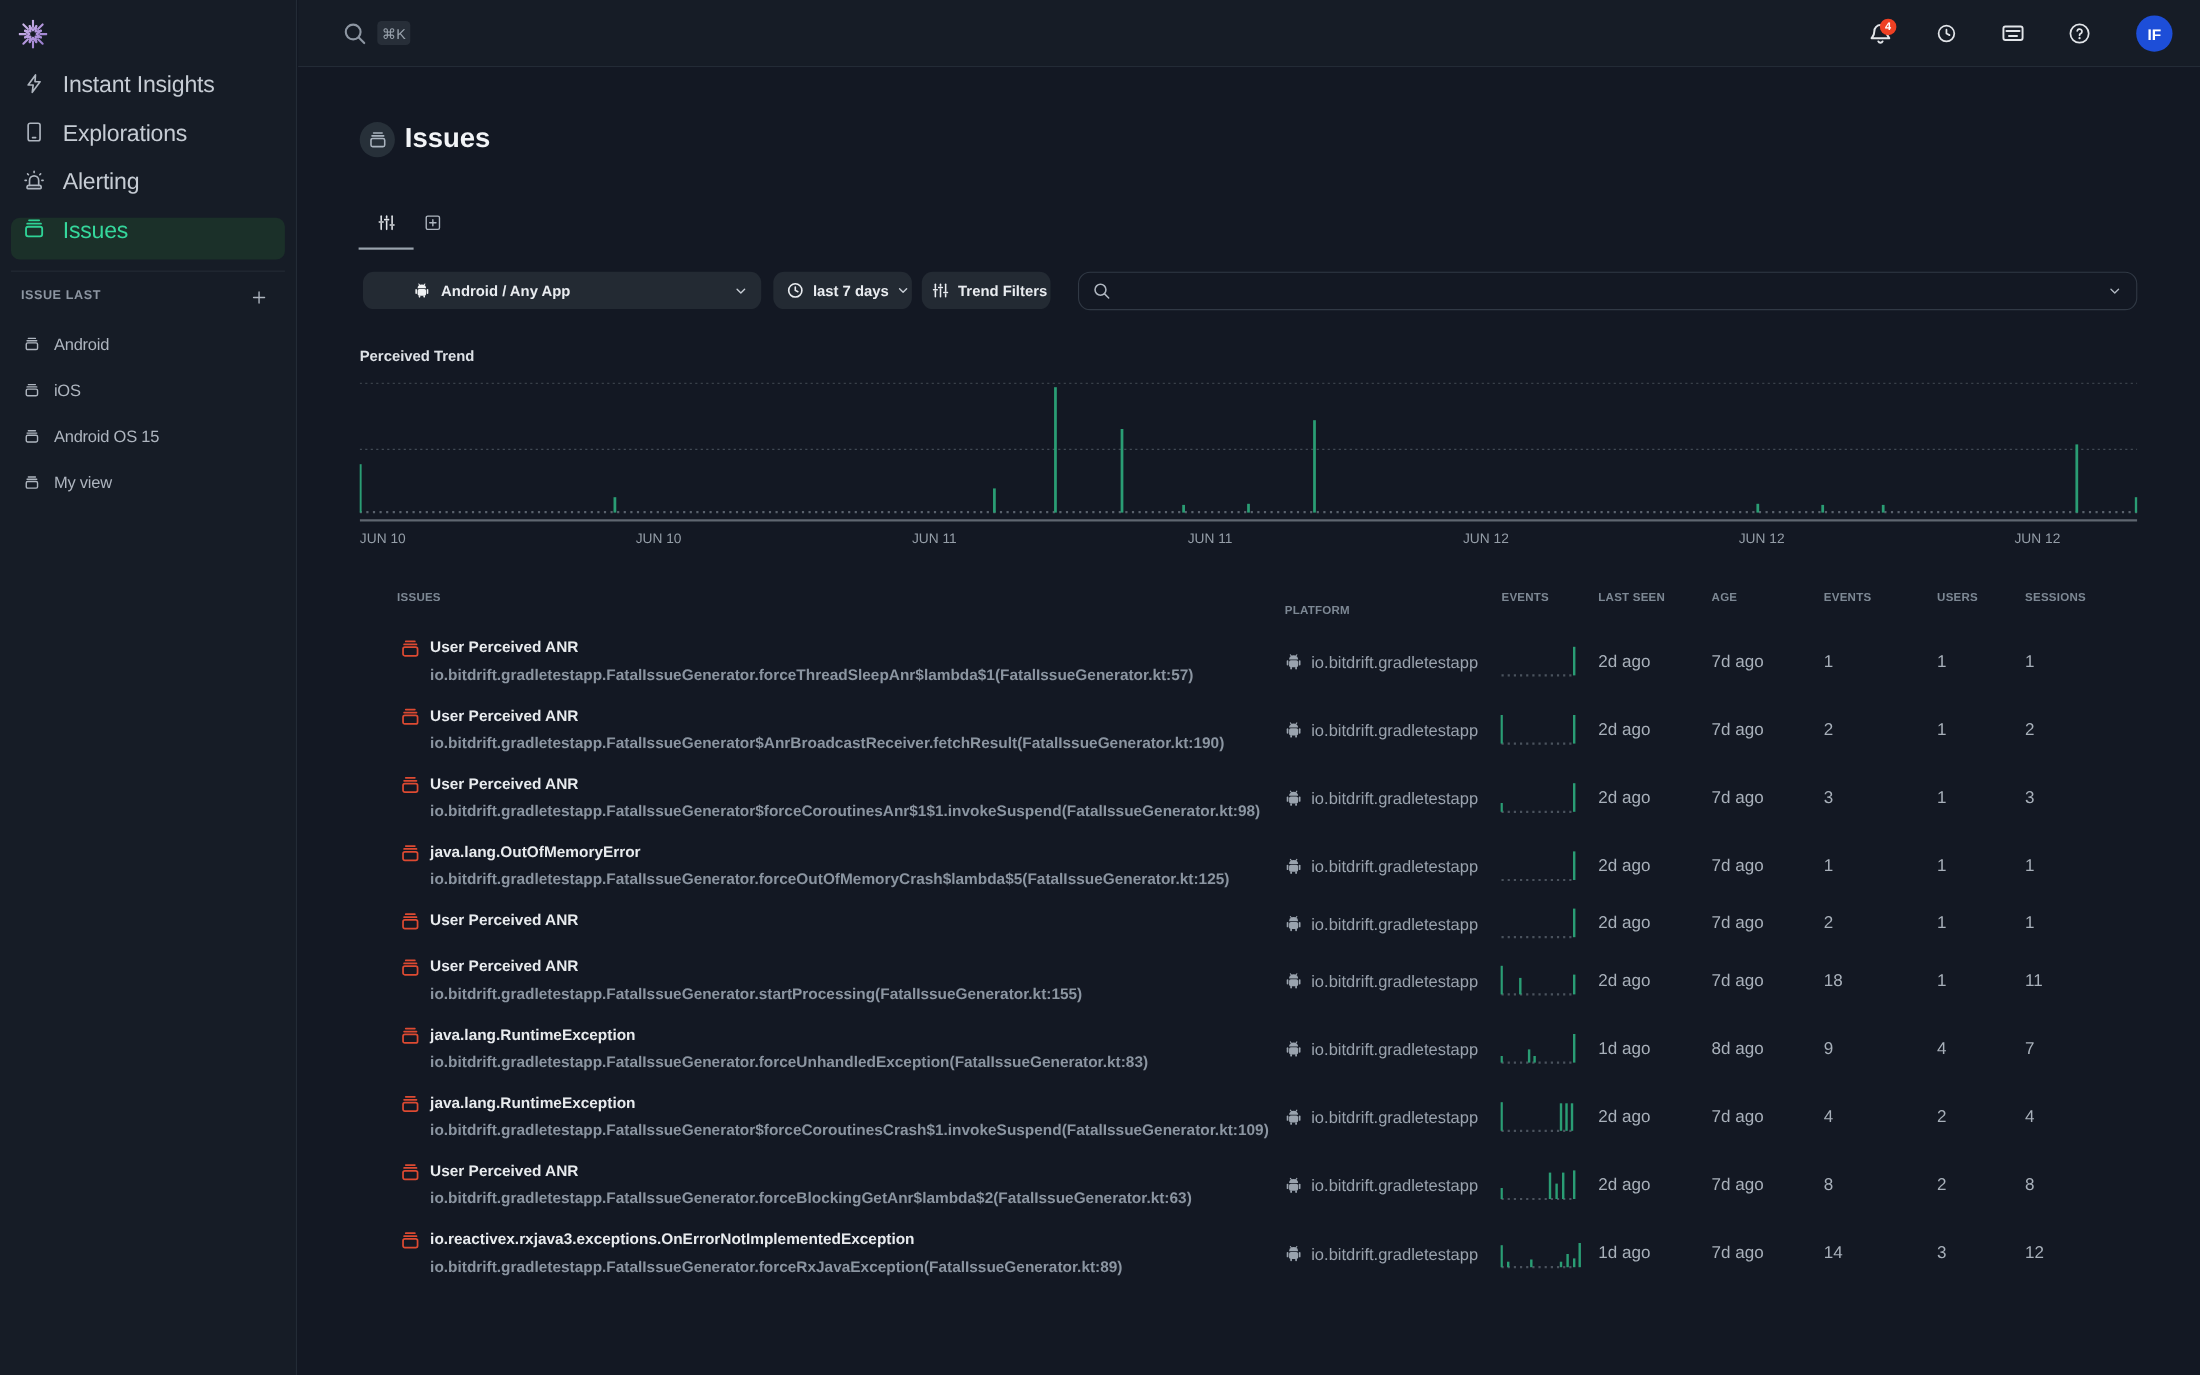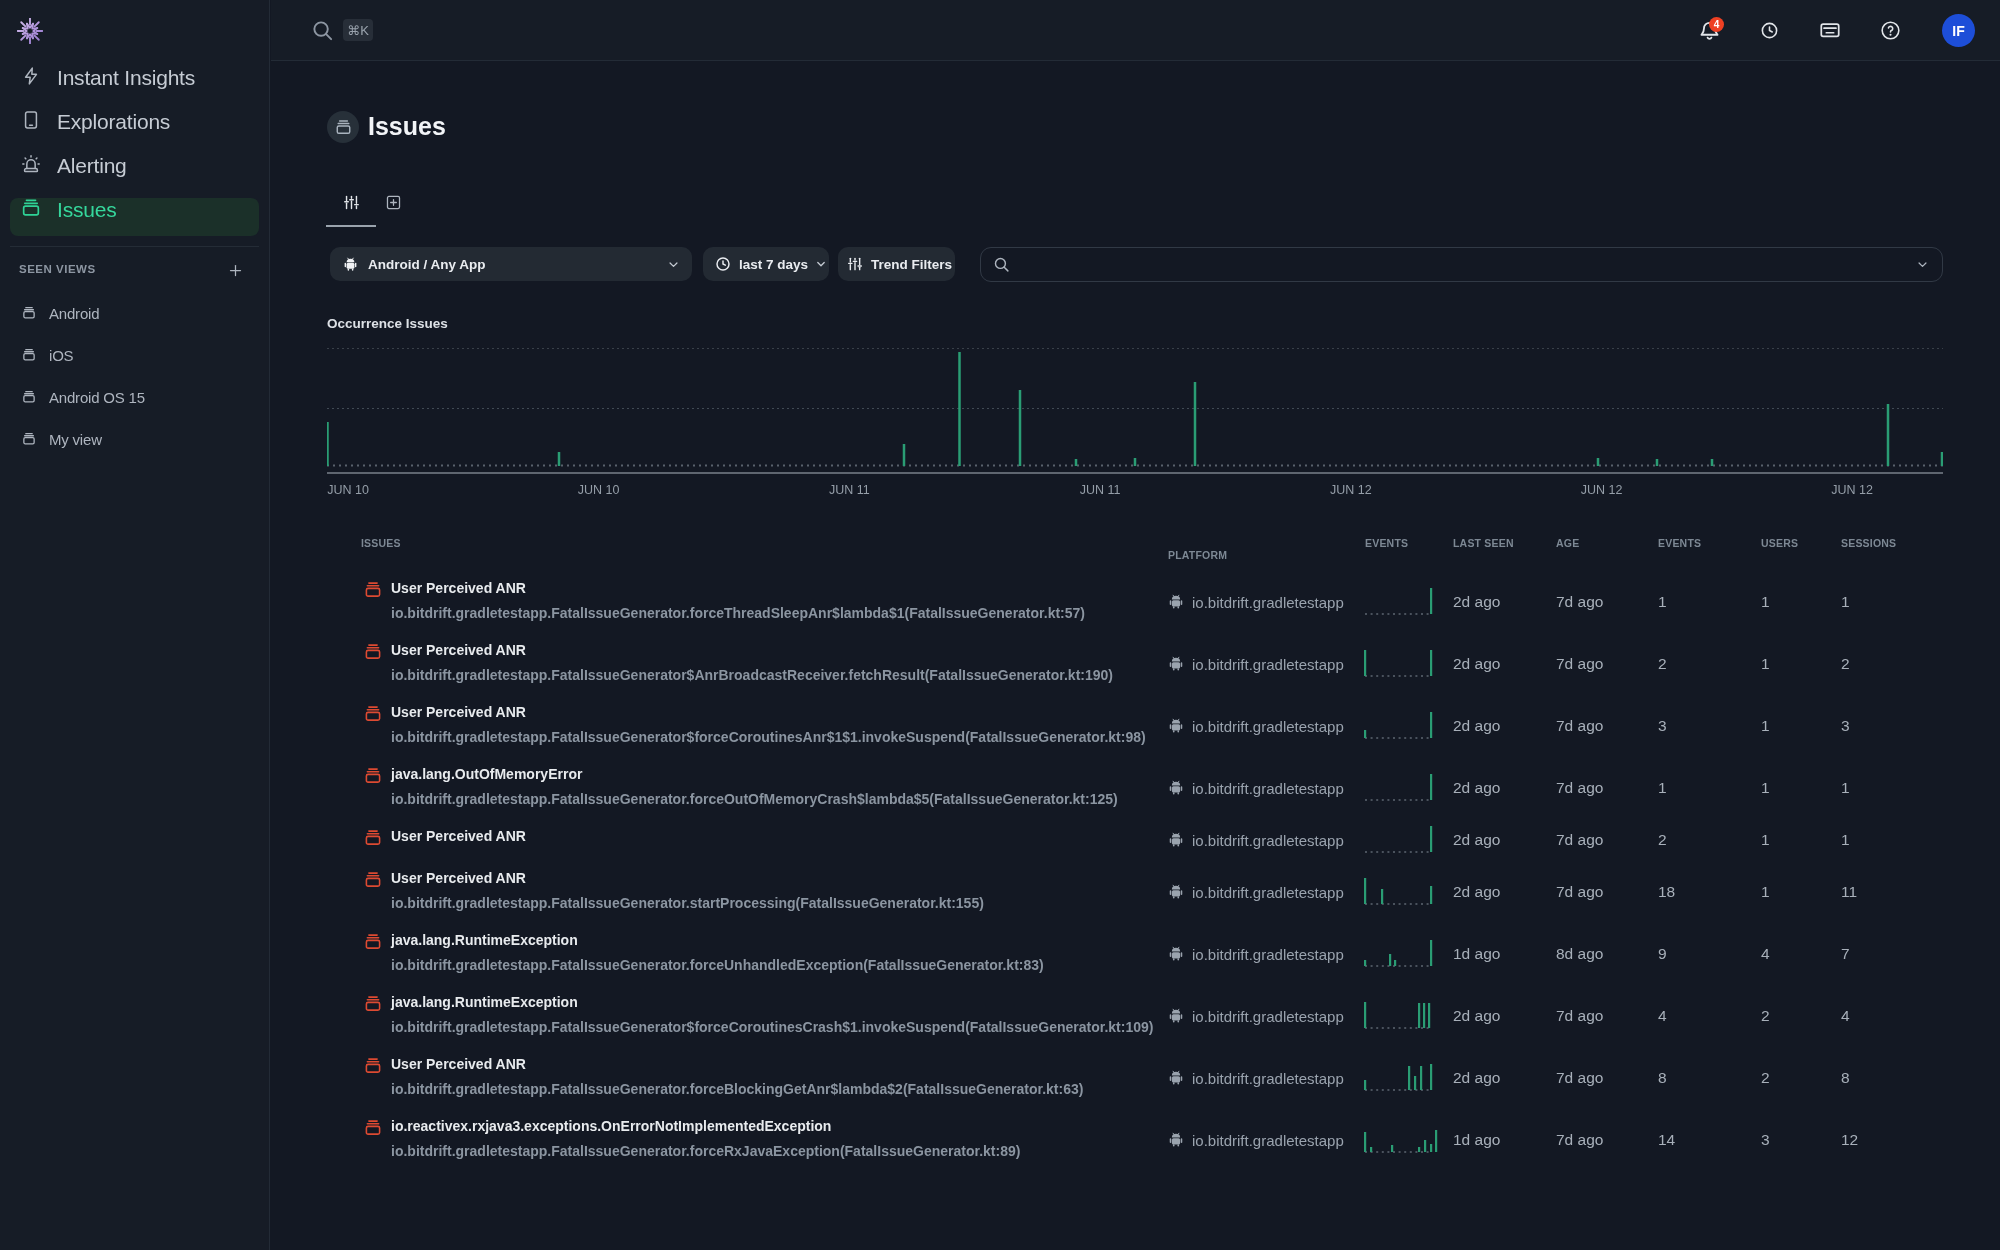--- a/index.html
+++ b/index.html
@@ -65,21 +65,21 @@
             <path d="M2.2 12 h1.3"></path>
             <path d="M20.5 12 h1.3"></path>
           </g>
         </svg></span>Alerting</div>
 <div class="abs navitem sel" style="top:198px;"><span class="ic"><svg width="20" height="20" viewBox="0 0 24 24" fill="none" style="">
           <rect x="3.2" y="9.8" width="17.6" height="10.4" rx="2.2" stroke="#2fd396" stroke-width="2"></rect>
           <line x1="6.5" y1="2.8" x2="17.5" y2="2.8" stroke="#2fd396" stroke-width="2" stroke-linecap="round"></line>
           <line x1="4.5" y1="6.4" x2="19.5" y2="6.4" stroke="#2fd396" stroke-width="2" stroke-linecap="round"></line>
         </svg></span>Issues</div>
 <div class="abs" style="left:10px;top:246px;width:249px;height:1px;background:#242c36;"></div>
-<div class="abs" style="left:19px;top:263px;color:#8d96a2;font-size:11.5px;font-weight:bold;letter-spacing:.5px;">SEEN VIEWS</div>
+<div class="abs" style="left:19px;top:263px;color:#8d96a2;font-size:11.5px;font-weight:bold;letter-spacing:.5px;">ISSUE LAST</div>
 <div class="abs" style="left:228px;top:263px;"><svg width="15" height="15" viewBox="0 0 24 24" fill="none" style="">
         <line x1="12" y1="4" x2="12" y2="20" stroke="#aeb5bf" stroke-width="2" stroke-linecap="round"></line>
         <line x1="4" y1="12" x2="20" y2="12" stroke="#aeb5bf" stroke-width="2" stroke-linecap="round"></line>
       </svg></div>
 <div class="abs ivitem" style="top:298px;"><span class="ic"><svg width="14" height="14" viewBox="0 0 24 24" fill="none" style="">
           <rect x="3.2" y="9.8" width="17.6" height="10.4" rx="2.2" stroke="#aeb5bf" stroke-width="2.2"></rect>
           <line x1="6.5" y1="2.8" x2="17.5" y2="2.8" stroke="#aeb5bf" stroke-width="2.2" stroke-linecap="round"></line>
           <line x1="4.5" y1="6.4" x2="19.5" y2="6.4" stroke="#aeb5bf" stroke-width="2.2" stroke-linecap="round"></line>
         </svg></span>Android</div>
 <div class="abs ivitem" style="top:340px;"><span class="ic"><svg width="14" height="14" viewBox="0 0 24 24" fill="none" style="">
@@ -144,21 +144,21 @@
         <line x1="19" y1="17" x2="19" y2="20.5"></line>
         <line x1="16.5" y1="15" x2="21.5" y2="15"></line>
       </g>
     </svg></div>
 <div class="abs" style="left:385px;top:194px;"><svg width="17" height="17" viewBox="0 0 24 24" fill="none" style="">
       <rect x="3.5" y="3.5" width="17" height="17" rx="2" stroke="#aeb5bf" stroke-width="1.8"></rect>
       <line x1="12" y1="8" x2="12" y2="16" stroke="#aeb5bf" stroke-width="1.8" stroke-linecap="round"></line>
       <line x1="8" y1="12" x2="16" y2="12" stroke="#aeb5bf" stroke-width="1.8" stroke-linecap="round"></line>
     </svg></div>
 <div class="abs" style="left:326px;top:225px;width:50px;height:2px;background:#9aa3ad;"></div>
-<div class="abs pill" style="left:330px;width:362px;">
+<div class="abs pill" style="left:330px;width:362px;padding-left:33px;">
     <span style="margin-left:13px;display:flex;">
       <svg width="15" height="15" viewBox="0 0 24 24" fill="none" style="">
         <g fill="#f0f2f4">
           <path d="M5.8 8.2 a6.2 5.6 0 0 1 12.4 0 Z"></path>
           <rect x="5.8" y="9.2" width="12.4" height="9.6" rx="2.4"></rect>
           <rect x="2.6" y="9.2" width="2.3" height="7.2" rx="1.15"></rect>
           <rect x="19.1" y="9.2" width="2.3" height="7.2" rx="1.15"></rect>
           <rect x="7.4" y="18.2" width="2.4" height="3.6" rx="1.2"></rect>
           <rect x="14.2" y="18.2" width="2.4" height="3.6" rx="1.2"></rect>
         </g>
@@ -211,21 +211,21 @@
         <circle cx="10.5" cy="10.5" r="7" stroke="#aeb5bf" stroke-width="2"></circle>
         <line x1="15.8" y1="15.8" x2="21" y2="21" stroke="#aeb5bf" stroke-width="2" stroke-linecap="round"></line>
       </svg>
     </span>
     <span style="margin-left:auto;margin-right:12px;display:flex;">
       <svg width="15" height="15" viewBox="0 0 24 24" fill="none" style="">
         <path d="M6.5 9.5 L12 15 L17.5 9.5" stroke="#aeb5bf" stroke-width="2" stroke-linecap="round" stroke-linejoin="round"></path>
       </svg>
     </span>
   </div>
-<div class="abs" style="left:327px;top:316px;color:#dde1e6;font-size:13.5px;font-weight:bold;">Occurrence Issues</div>
+<div class="abs" style="left:327px;top:316px;color:#dde1e6;font-size:13.5px;font-weight:bold;">Perceived Trend</div>
 <div class="abs" style="left:327px;top:344px;"><svg width="1616" height="160" viewBox="0 0 1616 160" fill="none">
       <line x1="0" y1="4.5" x2="1616" y2="4.5" stroke="#394049" stroke-width="1.2" stroke-dasharray="2 3"></line>
       <line x1="0" y1="64.5" x2="1616" y2="64.5" stroke="#414a54" stroke-width="1.2" stroke-dasharray="2 3"></line>
       <line x1="0" y1="121.5" x2="1616" y2="121.5" stroke="#59616c" stroke-width="2" stroke-dasharray="2 4"></line>
       <line x1="0" y1="129" x2="1616" y2="129" stroke="#5f6670" stroke-width="2"></line>
       <rect x="-0.75" y="78" width="2.5" height="44" fill="#2a9d74"></rect>
       <rect x="230.75" y="108" width="2.5" height="14" fill="#2a9d74"></rect>
       <rect x="575.75" y="100" width="2.5" height="22" fill="#2a9d74"></rect>
       <rect x="631.25" y="8" width="2.5" height="114" fill="#2a9d74"></rect>
       <rect x="691.75" y="46" width="2.5" height="76" fill="#2a9d74"></rect>

